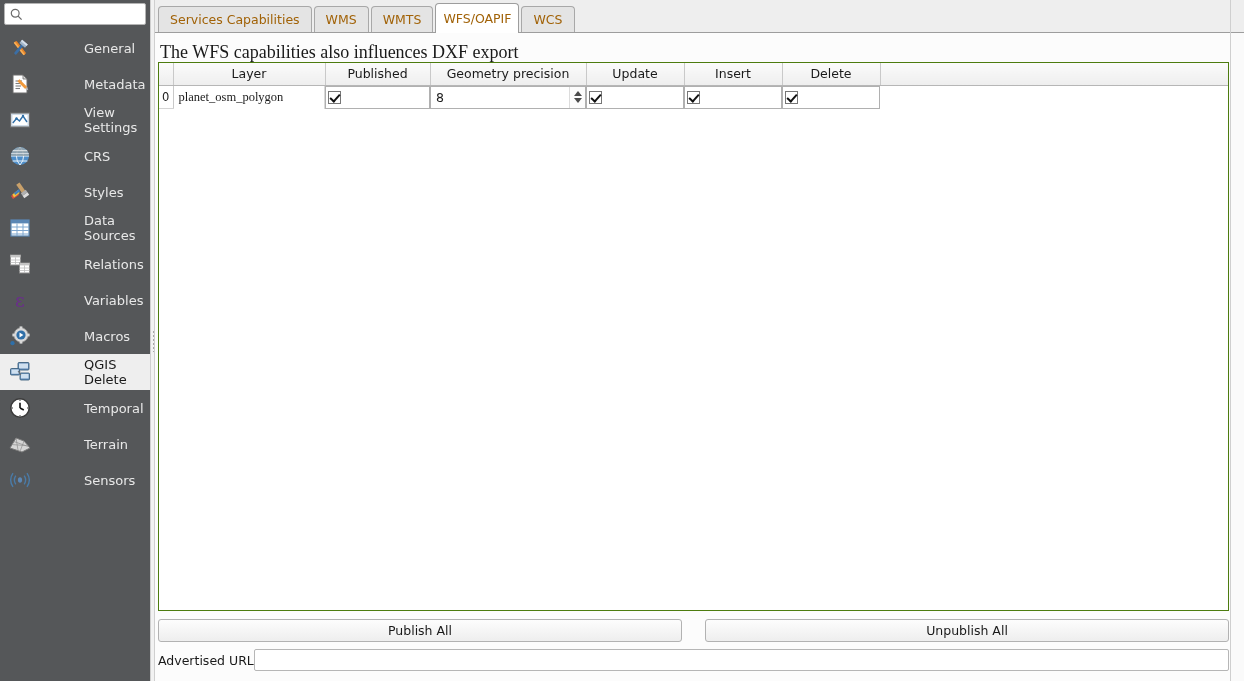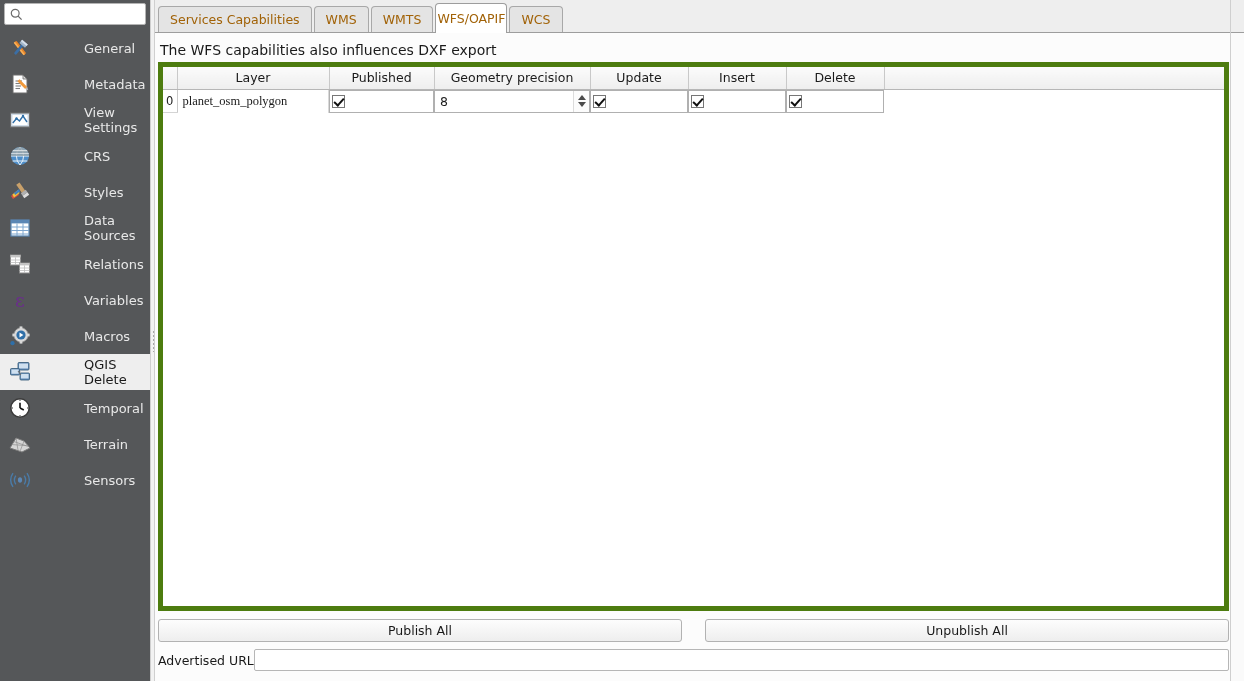--- a/index.html
+++ b/index.html
@@ -134,47 +134,48 @@
     white-space: nowrap;
     position: relative;
   }
   .tab.active {
     background: #ffffff;
     height: 30px;
     line-height: 29px;
     border-color: #9d9d9d;
     z-index: 3;
     margin-bottom: -1px;
-    padding: 0 1px;
+    padding: 0 7px;
   }
 
   
   #pane {
     position: absolute;
     left: 0; top: 33px;
     width: 1087px;
     bottom: 0;
     background: #fcfcfc;
     padding: 0;
   }
   .hint {
     position: absolute;
     left: 10px; top: 9px;
-    font-size: 14px;
+    font-size: 18px;
     color: #1a1a1a;
+    font-family: Liberation Serif, serif;
   }
 
   
   #table-frame {
     position: absolute;
     left: 8px;
     top: 29px;
     width: 1071px;
     height: 549px;
-    border: 5px solid #4d7c0f;
+    border: 1px solid #4d7c0f;
     background: #ffffff;
     overflow: hidden;
   }
   table.grid {
     border-collapse: collapse;
     table-layout: fixed;
     width: 100%;
   }
   table.grid th {
     height: 22px;

